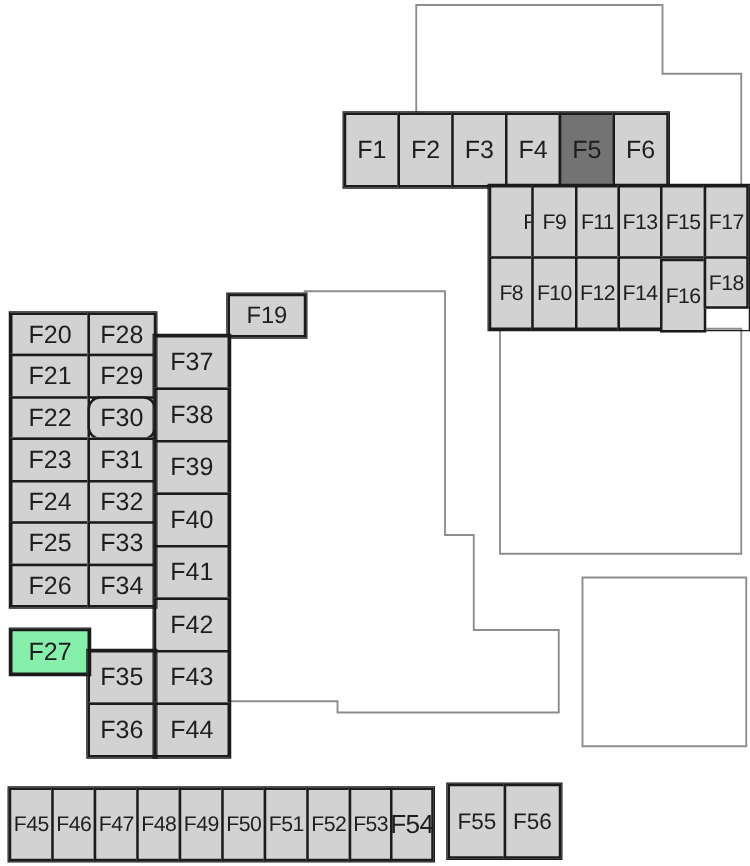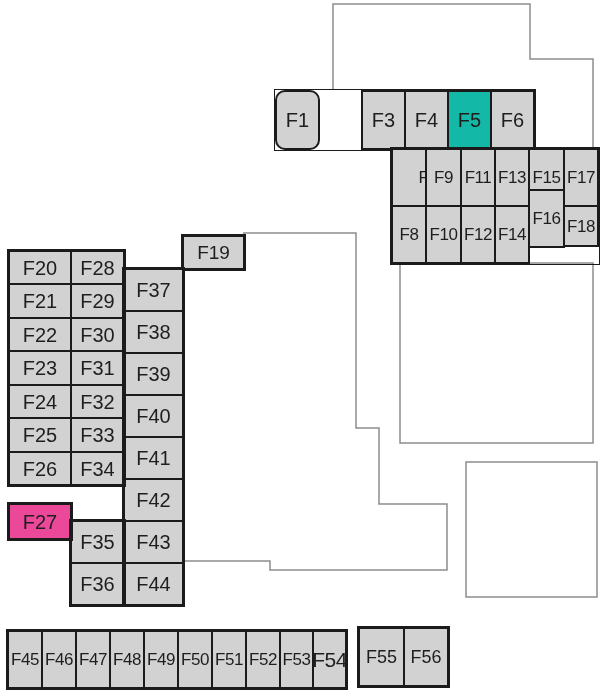--- a/index.html
+++ b/index.html
@@ -53,30 +53,33 @@
 <body>
 
 <div class="stage">
   <svg width="600" height="693" viewBox="0 0 600 693">
       <polyline points="333,90 333,4 530,4 530,59 593,59 593,150" fill="none" stroke="#8d8d8d" stroke-width="1.5"></polyline>
       <polygon points="400,263 593,263 593,443 400,443" fill="none" stroke="#8d8d8d" stroke-width="1.5"></polygon>
       <polyline points="243,233 356,233 356,428 379,428 379,504 447,504 447,570 270,570 270,561 183,561" fill="none" stroke="#8d8d8d" stroke-width="1.5"></polyline>
       <polygon points="466,462 597,462 597,597 466,597" fill="none" stroke="#8d8d8d" stroke-width="1.5"></polygon>
     </svg>
   <div class="fuse-layer">
-      <div class="fuse" style="left: 275px; top: 90px; width: 45px; height: 60px; background: rgb(210, 210, 210); border-color: rgb(27, 27, 27); color: rgb(30, 30, 30); font-size: 20px; border-radius: 10px;">
+      <div class="fuse" style="left: 275px; top: 90px; width: 45px; height: 60px; background: rgb(210, 210, 210); border-color: rgb(27, 27, 27); color: rgb(30, 30, 30); font-size: 20px;">
         <span>F1</span>
+      </div>
+      <div class="fuse" style="left: 318px; top: 90px; width: 45px; height: 60px; background: rgb(210, 210, 210); border-color: rgb(27, 27, 27); color: rgb(30, 30, 30); font-size: 20px;">
+        <span>F2</span>
       </div>
       <div class="fuse" style="left: 361px; top: 90px; width: 45px; height: 60px; background: rgb(210, 210, 210); border-color: rgb(27, 27, 27); color: rgb(30, 30, 30); font-size: 20px;">
         <span>F3</span>
       </div>
       <div class="fuse" style="left: 404px; top: 90px; width: 45px; height: 60px; background: rgb(210, 210, 210); border-color: rgb(27, 27, 27); color: rgb(30, 30, 30); font-size: 20px;">
         <span>F4</span>
       </div>
-      <div class="fuse" style="left: 447px; top: 90px; width: 45px; height: 60px; background: #14b8a6; border-color: rgb(27, 27, 27); color: rgb(30, 30, 30); font-size: 20px;">
+      <div class="fuse" style="left: 447px; top: 90px; width: 45px; height: 60px; background: #737373; border-color: rgb(27, 27, 27); color: rgb(30, 30, 30); font-size: 20px;">
         <span>F5</span>
       </div>
       <div class="fuse" style="left: 490px; top: 90px; width: 45px; height: 60px; background: rgb(210, 210, 210); border-color: rgb(27, 27, 27); color: rgb(30, 30, 30); font-size: 20px;">
         <span>F6</span>
       </div>
       <div class="group-outline" style="left: 274px; top: 89px; width: 262px; height: 62px; border-color: rgb(27, 27, 27);"></div>
       <div class="fuse tight" style="left: 391px; top: 148px; width: 36px; height: 59px; background: rgb(210, 210, 210); border-color: rgb(27, 27, 27); color: rgb(30, 30, 30); font-size: 17px; padding-left: 35px;">
         <span>F7</span>
       </div>
       <div class="fuse tight" style="left: 425px; top: 148px; width: 37px; height: 59px; background: rgb(210, 210, 210); border-color: rgb(27, 27, 27); color: rgb(30, 30, 30); font-size: 17px;">
@@ -99,21 +102,21 @@
       </div>
       <div class="fuse tight" style="left: 425px; top: 205px; width: 37px; height: 59px; background: rgb(210, 210, 210); border-color: rgb(27, 27, 27); color: rgb(30, 30, 30); font-size: 17px;">
         <span>F10</span>
       </div>
       <div class="fuse tight" style="left: 460px; top: 205px; width: 36px; height: 59px; background: rgb(210, 210, 210); border-color: rgb(27, 27, 27); color: rgb(30, 30, 30); font-size: 17px;">
         <span>F12</span>
       </div>
       <div class="fuse tight" style="left: 494px; top: 205px; width: 36px; height: 59px; background: rgb(210, 210, 210); border-color: rgb(27, 27, 27); color: rgb(30, 30, 30); font-size: 17px;">
         <span>F14</span>
       </div>
-      <div class="fuse tight" style="left: 528px; top: 189px; width: 37px; height: 59px; background: rgb(210, 210, 210); border-color: rgb(27, 27, 27); color: rgb(30, 30, 30); font-size: 17px;">
+      <div class="fuse tight" style="left: 528px; top: 207px; width: 37px; height: 59px; background: rgb(210, 210, 210); border-color: rgb(27, 27, 27); color: rgb(30, 30, 30); font-size: 17px;">
         <span>F16</span>
       </div>
       <div class="fuse tight" style="left: 563px; top: 205px; width: 36px; height: 42px; background: rgb(210, 210, 210); border-color: rgb(27, 27, 27); color: rgb(30, 30, 30); font-size: 17px;">
         <span>F18</span>
       </div>
       <div class="group-outline" style="left: 390px; top: 147px; width: 210px; height: 118px; border-color: rgb(27, 27, 27);"></div>
       <div class="fuse" style="left: 182px; top: 235px; width: 63px; height: 35px; background: rgb(210, 210, 210); border-color: rgb(27, 27, 27); color: rgb(30, 30, 30); font-size: 19px;">
         <span>F19</span>
       </div>
       <div class="group-outline" style="left: 181px; top: 234px; width: 65px; height: 37px; border-color: rgb(27, 27, 27);"></div>
@@ -137,36 +140,36 @@
       </div>
       <div class="fuse" style="left: 8px; top: 451px; width: 64px; height: 35px; background: rgb(210, 210, 210); border-color: rgb(27, 27, 27); color: rgb(30, 30, 30); font-size: 20px;">
         <span>F26</span>
       </div>
       <div class="fuse" style="left: 70px; top: 250px; width: 55px; height: 35px; background: rgb(210, 210, 210); border-color: rgb(27, 27, 27); color: rgb(30, 30, 30); font-size: 20px;">
         <span>F28</span>
       </div>
       <div class="fuse" style="left: 70px; top: 283px; width: 55px; height: 36px; background: rgb(210, 210, 210); border-color: rgb(27, 27, 27); color: rgb(30, 30, 30); font-size: 20px;">
         <span>F29</span>
       </div>
-      <div class="fuse" style="left: 70px; top: 317px; width: 55px; height: 35px; background: rgb(210, 210, 210); border-color: rgb(27, 27, 27); color: rgb(30, 30, 30); font-size: 20px;">
+      <div class="fuse" style="left: 70px; top: 317px; width: 55px; height: 35px; background: rgb(210, 210, 210); border-color: rgb(27, 27, 27); color: rgb(30, 30, 30); font-size: 20px; border-radius: 10px;">
         <span>F30</span>
       </div>
       <div class="fuse" style="left: 70px; top: 350px; width: 55px; height: 36px; background: rgb(210, 210, 210); border-color: rgb(27, 27, 27); color: rgb(30, 30, 30); font-size: 20px;">
         <span>F31</span>
       </div>
       <div class="fuse" style="left: 70px; top: 384px; width: 55px; height: 35px; background: rgb(210, 210, 210); border-color: rgb(27, 27, 27); color: rgb(30, 30, 30); font-size: 20px;">
         <span>F32</span>
       </div>
       <div class="fuse" style="left: 70px; top: 417px; width: 55px; height: 36px; background: rgb(210, 210, 210); border-color: rgb(27, 27, 27); color: rgb(30, 30, 30); font-size: 20px;">
         <span>F33</span>
       </div>
       <div class="fuse" style="left: 70px; top: 451px; width: 55px; height: 35px; background: rgb(210, 210, 210); border-color: rgb(27, 27, 27); color: rgb(30, 30, 30); font-size: 20px;">
         <span>F34</span>
       </div>
-      <div class="fuse" style="left: 8px; top: 503px; width: 64px; height: 37px; background: #ec4899; border-color: rgb(27, 27, 27); color: rgb(30, 30, 30); font-size: 20px;">
+      <div class="fuse" style="left: 8px; top: 503px; width: 64px; height: 37px; background: #86efac; border-color: rgb(27, 27, 27); color: rgb(30, 30, 30); font-size: 20px;">
         <span>F27</span>
       </div>
       <div class="fuse" style="left: 70px; top: 520px; width: 55px; height: 44px; background: rgb(210, 210, 210); border-color: rgb(27, 27, 27); color: rgb(30, 30, 30); font-size: 20px;">
         <span>F35</span>
       </div>
       <div class="fuse" style="left: 70px; top: 562px; width: 55px; height: 44px; background: rgb(210, 210, 210); border-color: rgb(27, 27, 27); color: rgb(30, 30, 30); font-size: 20px;">
         <span>F36</span>
       </div>
       <div class="fuse" style="left: 123px; top: 268px; width: 61px; height: 44px; background: rgb(210, 210, 210); border-color: rgb(27, 27, 27); color: rgb(30, 30, 30); font-size: 20px;">
         <span>F37</span>

